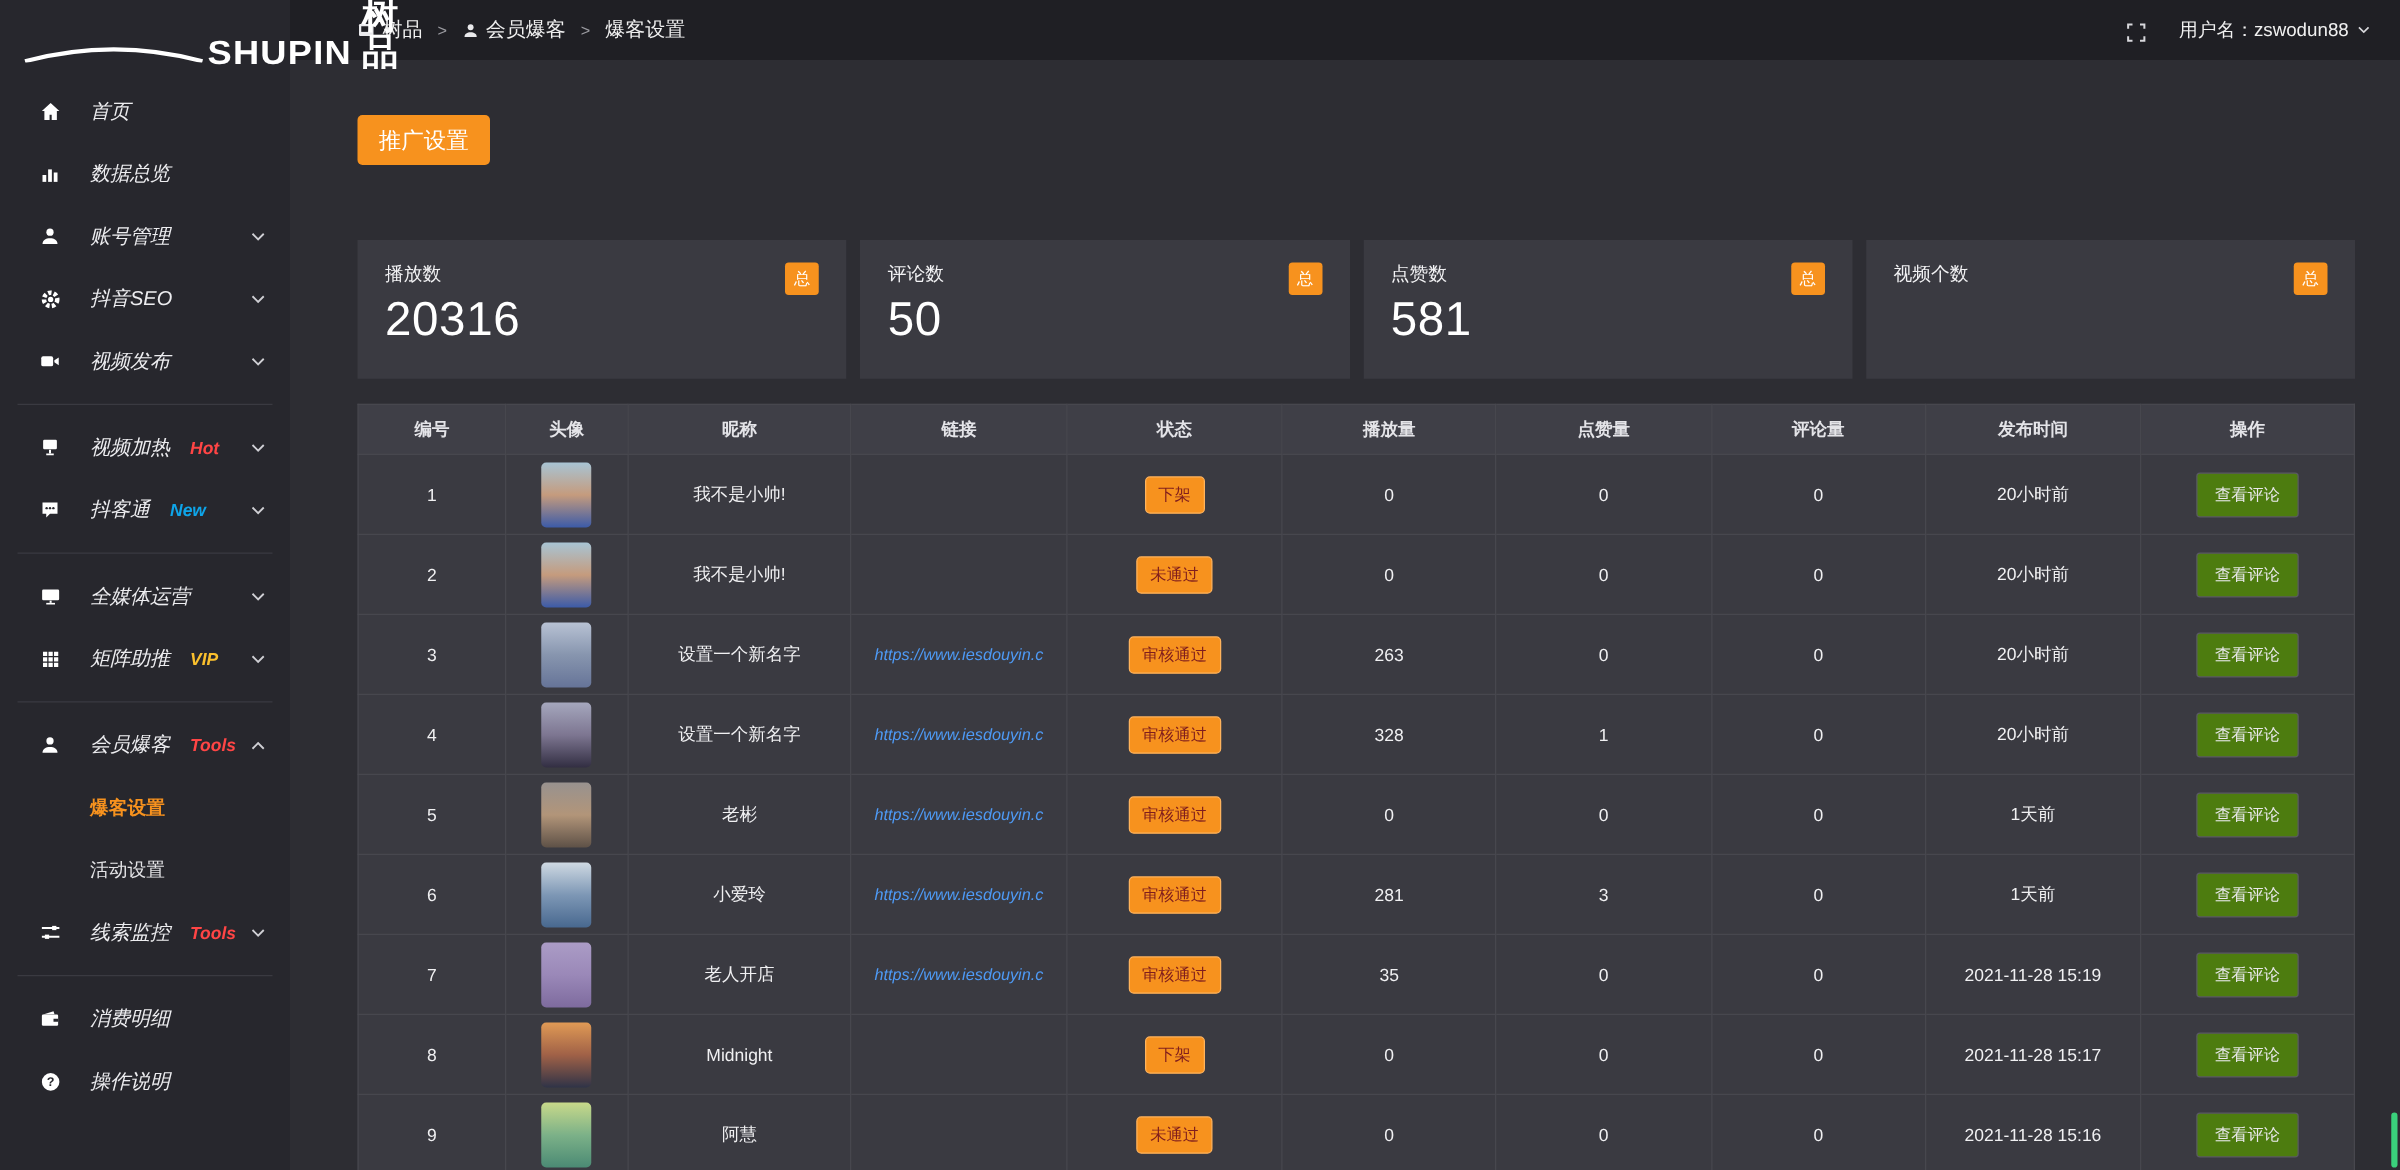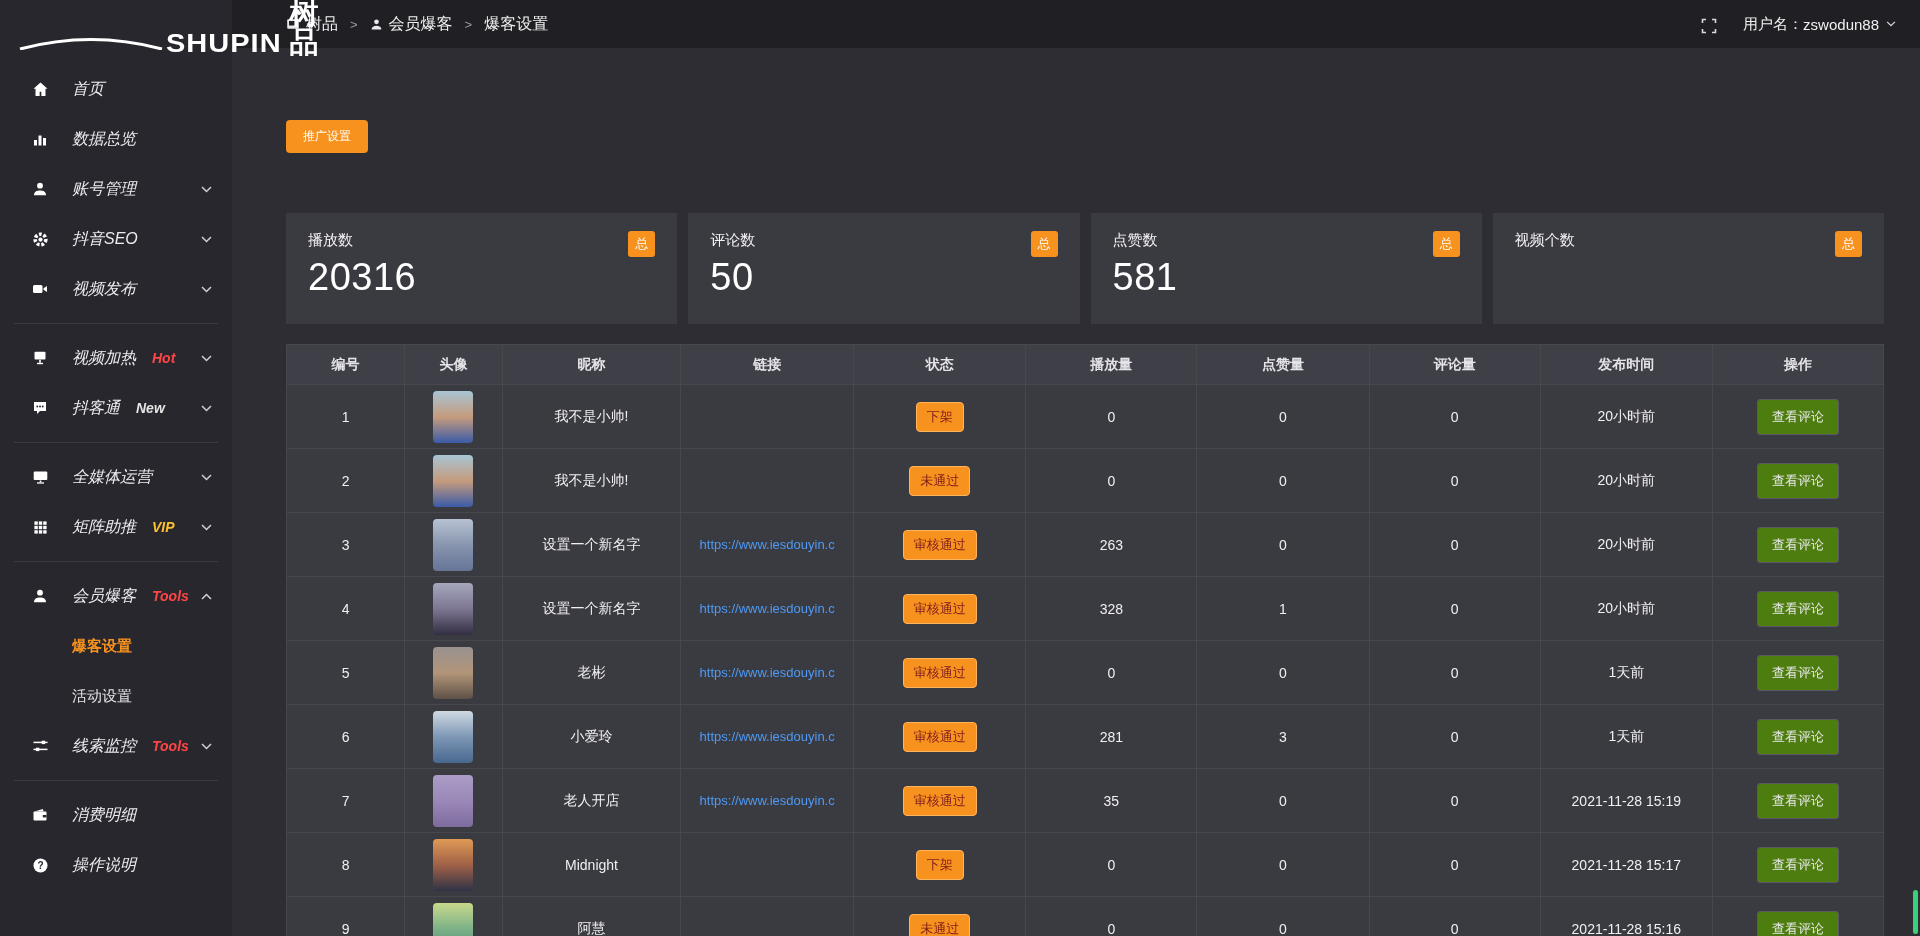--- a/index.html
+++ b/index.html
@@ -35,38 +35,38 @@
   .crumb{ display:flex; align-items:center; cursor:pointer; }
   .crumb .cico{ display:flex; margin-right:6px; }
   .crumb-sep{ color:#9a9aa0; margin:0 12px; font-size:13px; }
   .top-right{ display:flex; align-items:flex-end; }
   .fs-ico{ display:flex; margin-right:26px; cursor:pointer; }
   .uname{ font-size:15px; color:#f0f0f0; cursor:pointer; display:flex; align-items:center; }
   .uname .s-chev{ margin-left:7px; }
   
   .content{ position:absolute; left:232px; top:48px; right:0; bottom:0; background:#2d2d33;
             padding:0 36px 0 54px; overflow:hidden; }
-  .promo-btn{ margin-top:72px; display:inline-block; background:var(--c-orange); color:#fff;
-              font-size:12px; border:none; border-radius:4px; padding:8px 17px; cursor:pointer;
+  .promo-btn{ margin-top:44px; display:inline-block; background:var(--c-orange); color:#fff;
+              font-size:18px; border:none; border-radius:4px; padding:8px 17px; cursor:pointer;
               font-family:Liberation Sans, sans-serif; }
   .cards{ display:flex; gap:11px; margin-top:60px; }
   .card{ flex:1; height:111px; background:#3a3a41; position:relative; padding:18px 22px; }
   .card-label{ font-size:15px; color:#f2f2f4; }
   .card-value{ font-size:38px; color:#fff; margin-top:6px; letter-spacing:.5px; }
   .card-badge{ position:absolute; top:18px; right:22px; background:var(--c-orange); color:#fff;
                font-size:13px; padding:4px 7px; border-radius:3px; }
   
   .table-wrap{ margin-top:20px; }
   table{ width:100%; border-collapse:collapse; table-layout:fixed; background:#3a3a41; }
   th,td{ border:1px solid #47474e; text-align:center; font-size:14px; color:#f0f0f2; }
   th{ height:40px; background:#3f3f47; font-weight:600; color:#e4e4e8; }
   td{ height:64px; }
   .avatar{ width:40px; height:52px; border-radius:4px; margin:0 auto; }
   .link{ color:var(--c-link); font-size:13px; text-decoration:none; display:block; padding:0 4px;
-         white-space:nowrap; overflow:hidden; cursor:pointer; }
+         white-space:nowrap; overflow:hidden; cursor:pointer;font-style:italic; }
   .status-badge{ display:inline-block; background:var(--c-orange); border:1px solid #ffb35c;
                  color:#7f1d1d; font-size:13px; padding:5px 10px; border-radius:4px; }
   .view-btn{ background:#4d7c0f; border:1px solid #5a5a62; color:#e8e8ea; font-size:13px;
              padding:8px 14px; border-radius:3px; cursor:pointer; font-family:inherit; }
   .scroll-thumb{ position:absolute; right:2px; bottom:2px; width:5px; height:44px; border-radius:3px;
                  background:var(--c-green); z-index:9; }
   svg{ display:block; }
 </style>
 </head>
 <body>
@@ -165,21 +165,21 @@
     <div class="s-item">
       <span class="s-ico">
           <svg width="16" height="16" viewBox="0 0 16 16">
             <path d="M2 2h12v9H8l-3 3v-3H2z" fill="#fff"></path>
             <circle cx="5.3" cy="6.5" r=".95" fill="#27272d"></circle>
             <circle cx="8" cy="6.5" r=".95" fill="#27272d"></circle>
             <circle cx="10.7" cy="6.5" r=".95" fill="#27272d"></circle>
           </svg>
         </span>
       <span class="s-label">抖客通</span>
-      <span class="s-badge" style="color:#e5e5e5">New</span>
+      <span class="s-badge" style="color:#0ea5e9">New</span>
       <span class="s-chev">
           <svg width="11" height="7" viewBox="0 0 11 7" fill="none">
             <path d="M1 1l4.5 4.5L10 1" stroke="#cfcfd4" stroke-width="1.5"></path>
           </svg>
         </span>
     </div>
 
     <div class="divider"></div>
 
     <div class="s-item">

